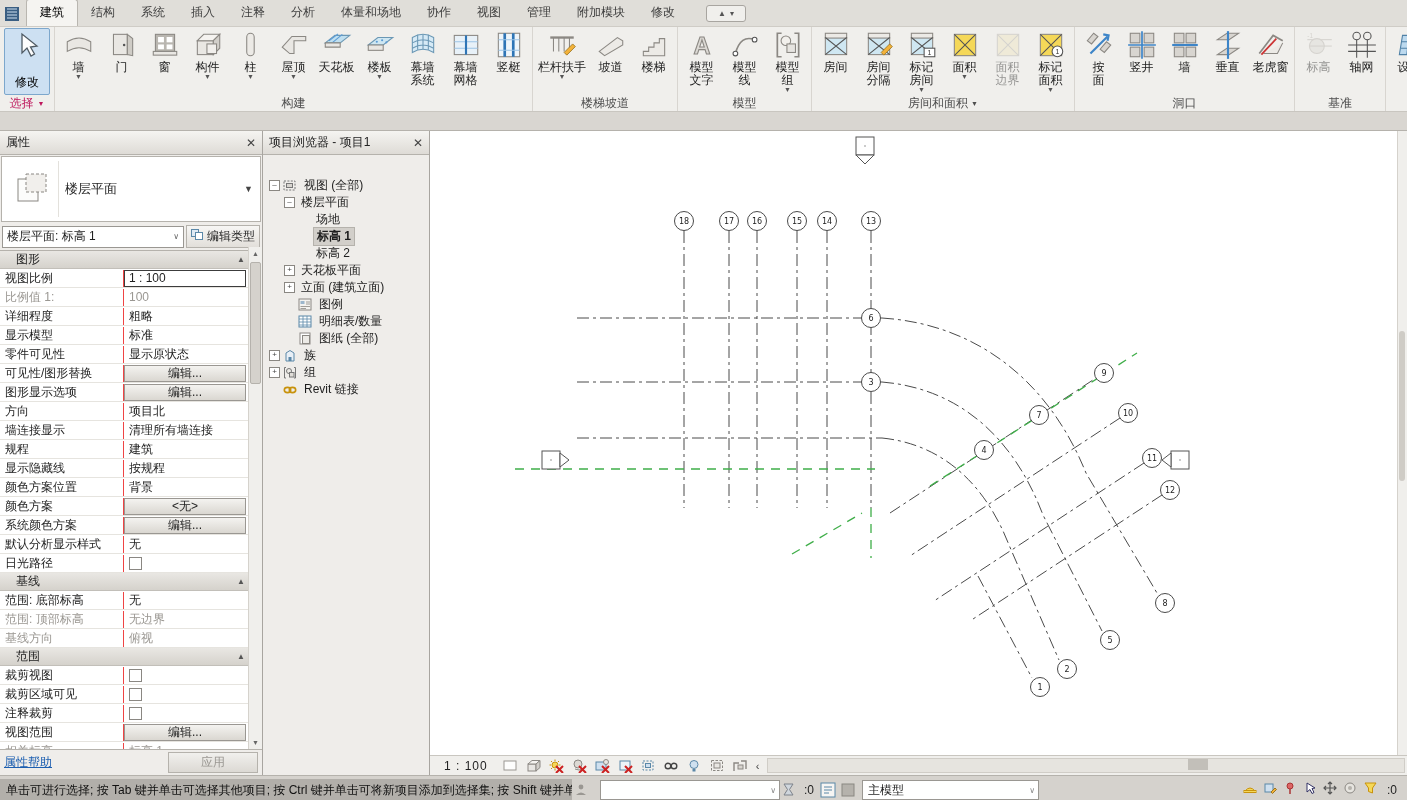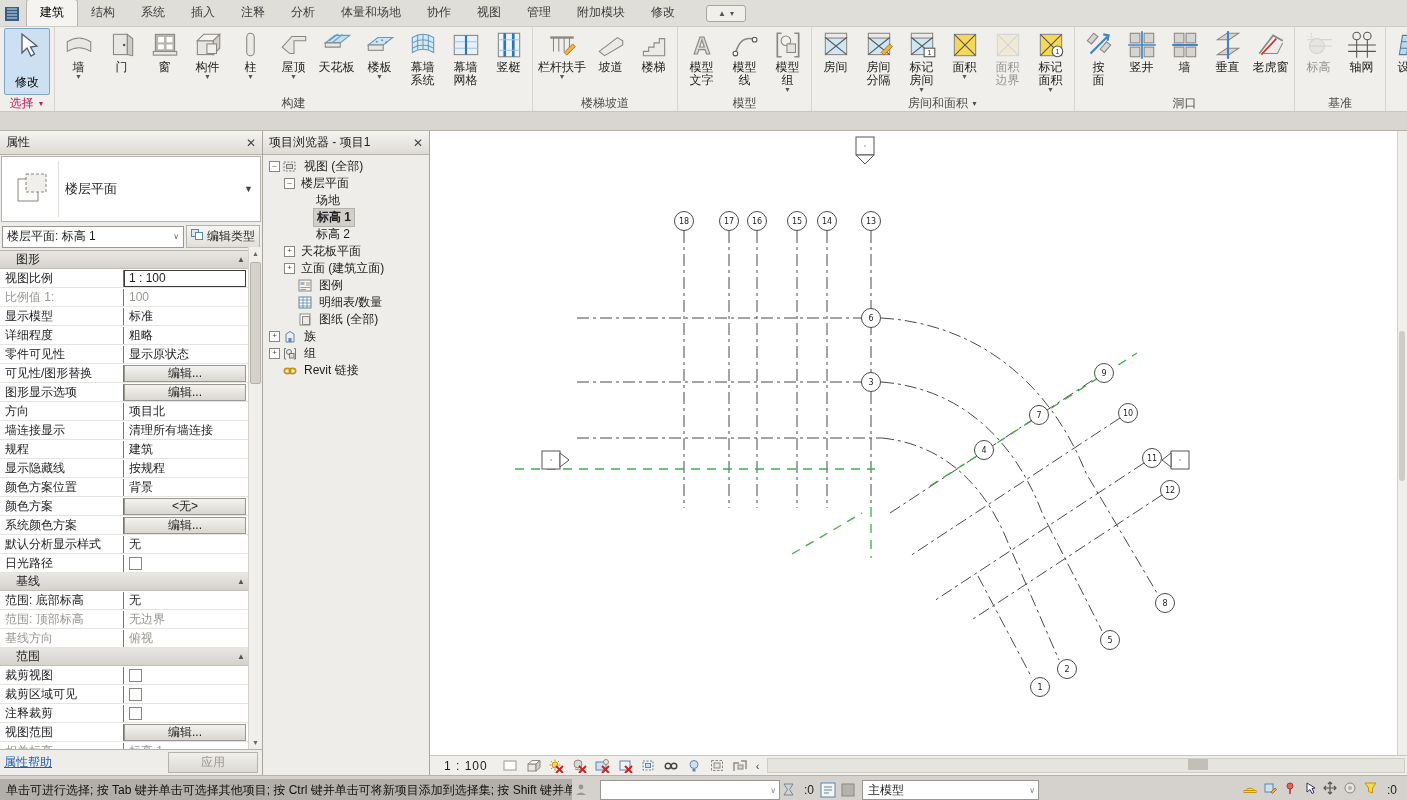--- a/index.html
+++ b/index.html
@@ -62,21 +62,21 @@
   .pscroll{position:absolute;top:116px;bottom:26px;right:0;width:13px;background:#f0efec;border-left:1px solid #d5d2cc;display:flex;flex-direction:column;align-items:center;}
   .pscroll .arr{height:13px;font-size:7px;color:#666;display:flex;align-items:center;}
   .pscroll .thumb{width:9px;flex:0 0 120px;background:#d5d2cc;border:1px solid #b5b2ac;border-radius:2px;margin-top:2px;}
   .pscroll .sp{flex:1;}
   .pfoot{height:25px;border-top:1px solid #b5b2ac;display:flex;align-items:center;padding:0 4px;}
   .phelp{color:#1d5fb0;text-decoration:underline;}
   .papply{margin-left:auto;width:88px;height:19px;border:1px solid #b5b2ac;background:linear-gradient(#f1f0ed,#dcd9d4);
     color:#9a9792;display:flex;align-items:center;justify-content:center;}
 
   
-  .browser{width:166px;}
+  .browser{width:166px;gap:19px;}
   .tree{flex:1;background:#efedea;padding-top:3px;overflow:hidden;}
   .titem{height:17px;display:flex;align-items:center;white-space:nowrap;}
   .texp{width:9px;height:9px;border:1px solid #8a8782;background:#fff;font-size:8px;line-height:7px;text-align:center;color:#444;margin-right:3px;flex:0 0 9px;}
   .texp.none{visibility:hidden;}
   .tico{width:15px;height:13px;margin-right:3px;flex:0 0 15px;}
   .tlabel{padding:0 3px;}
   .titem.sel .tlabel{background:#d2cfca;border:1px solid #b5b2ac;font-weight:bold;}
 
   
   .canvascol{flex:1;display:flex;flex-direction:column;background:#fff;position:relative;}
@@ -637,26 +637,26 @@
           </div>
           <div class="prow">
             <span class="pl">视图比例</span>
             <span class="pfocus">1 : 100</span>
           </div>
           <div class="prow grey">
             <span class="pl">比例值 1:</span>
             <span class="pv">100</span>
           </div>
           <div class="prow">
+            <span class="pl">详细程度</span>
+            <span class="pv">粗略</span>
+          </div>
+          <div class="prow">
             <span class="pl">显示模型</span>
             <span class="pv">标准</span>
-          </div>
-          <div class="prow">
-            <span class="pl">详细程度</span>
-            <span class="pv">粗略</span>
           </div>
           <div class="prow">
             <span class="pl">零件可见性</span>
             <span class="pv">显示原状态</span>
           </div>
           <div class="prow">
             <span class="pl">可见性/图形替换</span>
             <span class="pbtn">编辑...</span>
           </div>
           <div class="prow">

